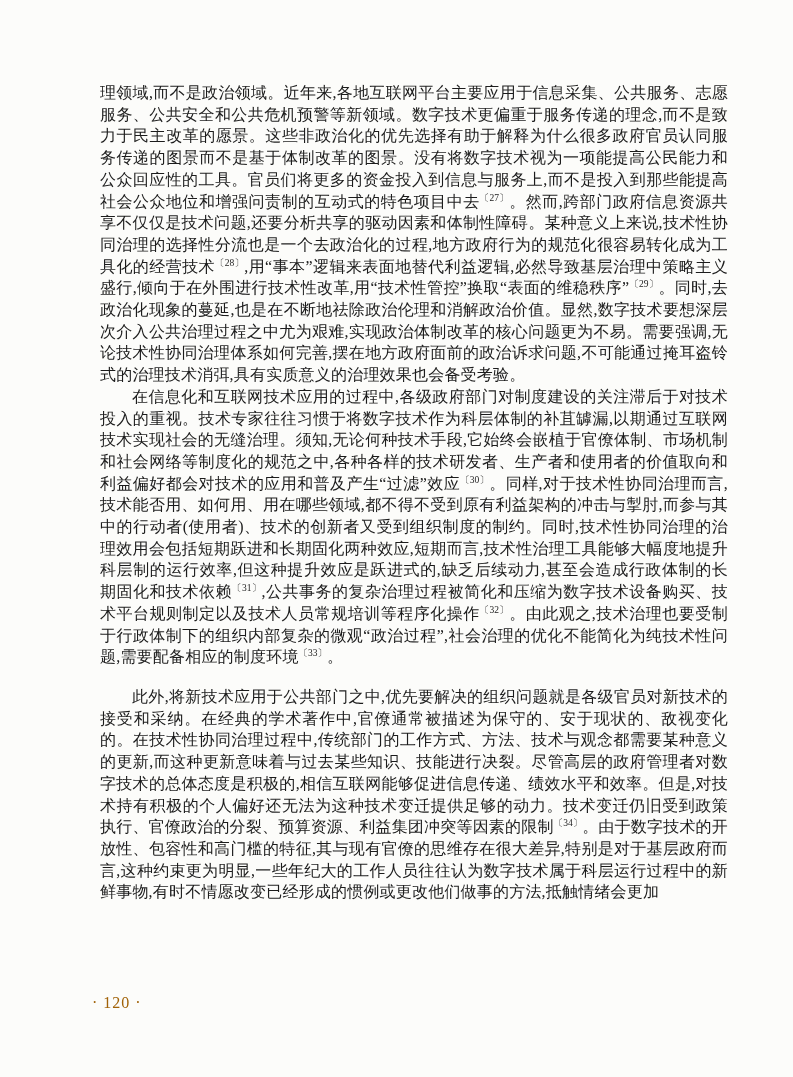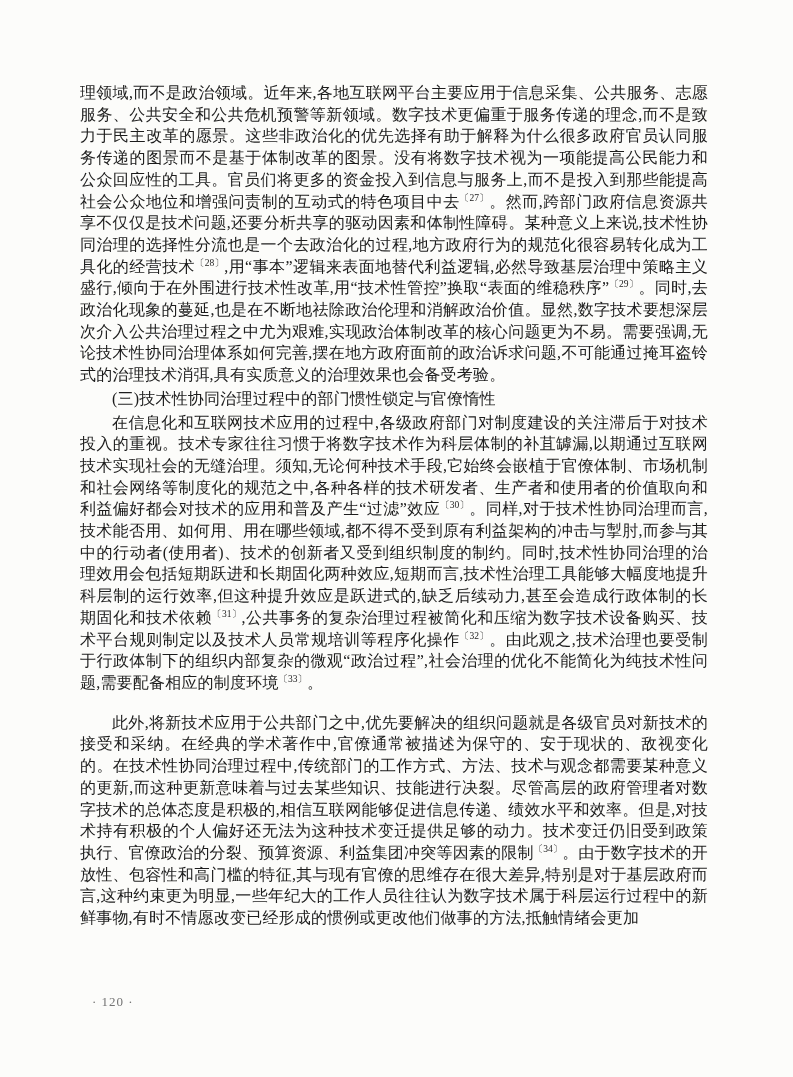--- a/index.html
+++ b/index.html
@@ -14,21 +14,21 @@
     font-family: "Liberation Serif", "DejaVu Serif", serif;
     color: #1c1c1c;
     overflow: hidden;
   }
   .page {
     position: absolute;
     inset: 0;
   }
   .text-block {
     position: absolute;
-    left: 80px;
+    left: 100px;
     top: 82px;
     width: 628px;
     font-size: 16px;
     line-height: 21.7px;
     text-align: justify;
     text-justify: inter-ideograph;
     letter-spacing: 0.2px;
   }
   .para {
     margin: 0;
@@ -46,29 +46,28 @@
   .para sup {
     font-size: 9.5px;
     line-height: 0;
     vertical-align: super;
     letter-spacing: 0;
   }
   .page-number {
     position: absolute;
     left: 92px;
     top: 994px;
-    font-size: 13px;
+    font-size: 16px;
     letter-spacing: 1px;
-    color: #737373;
+    color: #a16207;
   }
 </style>
 </head>
 <body>
 
 <div class="page">
   <div class="text-block">
     <p class="para">理领域,而不是政治领域。近年来,各地互联网平台主要应用于信息采集、公共服务、志愿服务、公共安全和公共危机预警等新领域。数字技术更偏重于服务传递的理念,而不是致力于民主改革的愿景。这些非政治化的优先选择有助于解释为什么很多政府官员认同服务传递的图景而不是基于体制改革的图景。没有将数字技术视为一项能提高公民能力和公众回应性的工具。官员们将更多的资金投入到信息与服务上,而不是投入到那些能提高社会公众地位和增强问责制的互动式的特色项目中去<sup>〔27〕</sup>。然而,跨部门政府信息资源共享不仅仅是技术问题,还要分析共享的驱动因素和体制性障碍。某种意义上来说,技术性协同治理的选择性分流也是一个去政治化的过程,地方政府行为的规范化很容易转化成为工具化的经营技术<sup>〔28〕</sup>,用“事本”逻辑来表面地替代利益逻辑,必然导致基层治理中策略主义盛行,倾向于在外围进行技术性改革,用“技术性管控”换取“表面的维稳秩序”<sup>〔29〕</sup>。同时,去政治化现象的蔓延,也是在不断地祛除政治伦理和消解政治价值。显然,数字技术要想深层次介入公共治理过程之中尤为艰难,实现政治体制改革的核心问题更为不易。需要强调,无论技术性协同治理体系如何完善,摆在地方政府面前的政治诉求问题,不可能通过掩耳盗铃式的治理技术消弭,具有实质意义的治理效果也会备受考验。</p>
-    <p class="para heading">(三)技术性协同治理过程中的部门惯性锁定与官僚惰性</p>
     <p class="para indent">在信息化和互联网技术应用的过程中,各级政府部门对制度建设的关注滞后于对技术投入的重视。技术专家往往习惯于将数字技术作为科层体制的补苴罅漏,以期通过互联网技术实现社会的无缝治理。须知,无论何种技术手段,它始终会嵌植于官僚体制、市场机制和社会网络等制度化的规范之中,各种各样的技术研发者、生产者和使用者的价值取向和利益偏好都会对技术的应用和普及产生“过滤”效应<sup>〔30〕</sup>。同样,对于技术性协同治理而言,技术能否用、如何用、用在哪些领域,都不得不受到原有利益架构的冲击与掣肘,而参与其中的行动者(使用者)、技术的创新者又受到组织制度的制约。同时,技术性协同治理的治理效用会包括短期跃进和长期固化两种效应,短期而言,技术性治理工具能够大幅度地提升科层制的运行效率,但这种提升效应是跃进式的,缺乏后续动力,甚至会造成行政体制的长期固化和技术依赖<sup>〔31〕</sup>,公共事务的复杂治理过程被简化和压缩为数字技术设备购买、技术平台规则制定以及技术人员常规培训等程序化操作<sup>〔32〕</sup>。由此观之,技术治理也要受制于行政体制下的组织内部复杂的微观“政治过程”,社会治理的优化不能简化为纯技术性问题,需要配备相应的制度环境<sup>〔33〕</sup>。</p>
     <p class="para indent gap-top">此外,将新技术应用于公共部门之中,优先要解决的组织问题就是各级官员对新技术的接受和采纳。在经典的学术著作中,官僚通常被描述为保守的、安于现状的、敌视变化的。在技术性协同治理过程中,传统部门的工作方式、方法、技术与观念都需要某种意义的更新,而这种更新意味着与过去某些知识、技能进行决裂。尽管高层的政府管理者对数字技术的总体态度是积极的,相信互联网能够促进信息传递、绩效水平和效率。但是,对技术持有积极的个人偏好还无法为这种技术变迁提供足够的动力。技术变迁仍旧受到政策执行、官僚政治的分裂、预算资源、利益集团冲突等因素的限制<sup>〔34〕</sup>。由于数字技术的开放性、包容性和高门槛的特征,其与现有官僚的思维存在很大差异,特别是对于基层政府而言,这种约束更为明显,一些年纪大的工作人员往往认为数字技术属于科层运行过程中的新鲜事物,有时不情愿改变已经形成的惯例或更改他们做事的方法,抵触情绪会更加</p>
   </div>
   <div class="page-number">· 120 ·</div>
 </div>
 
 </body></html>

